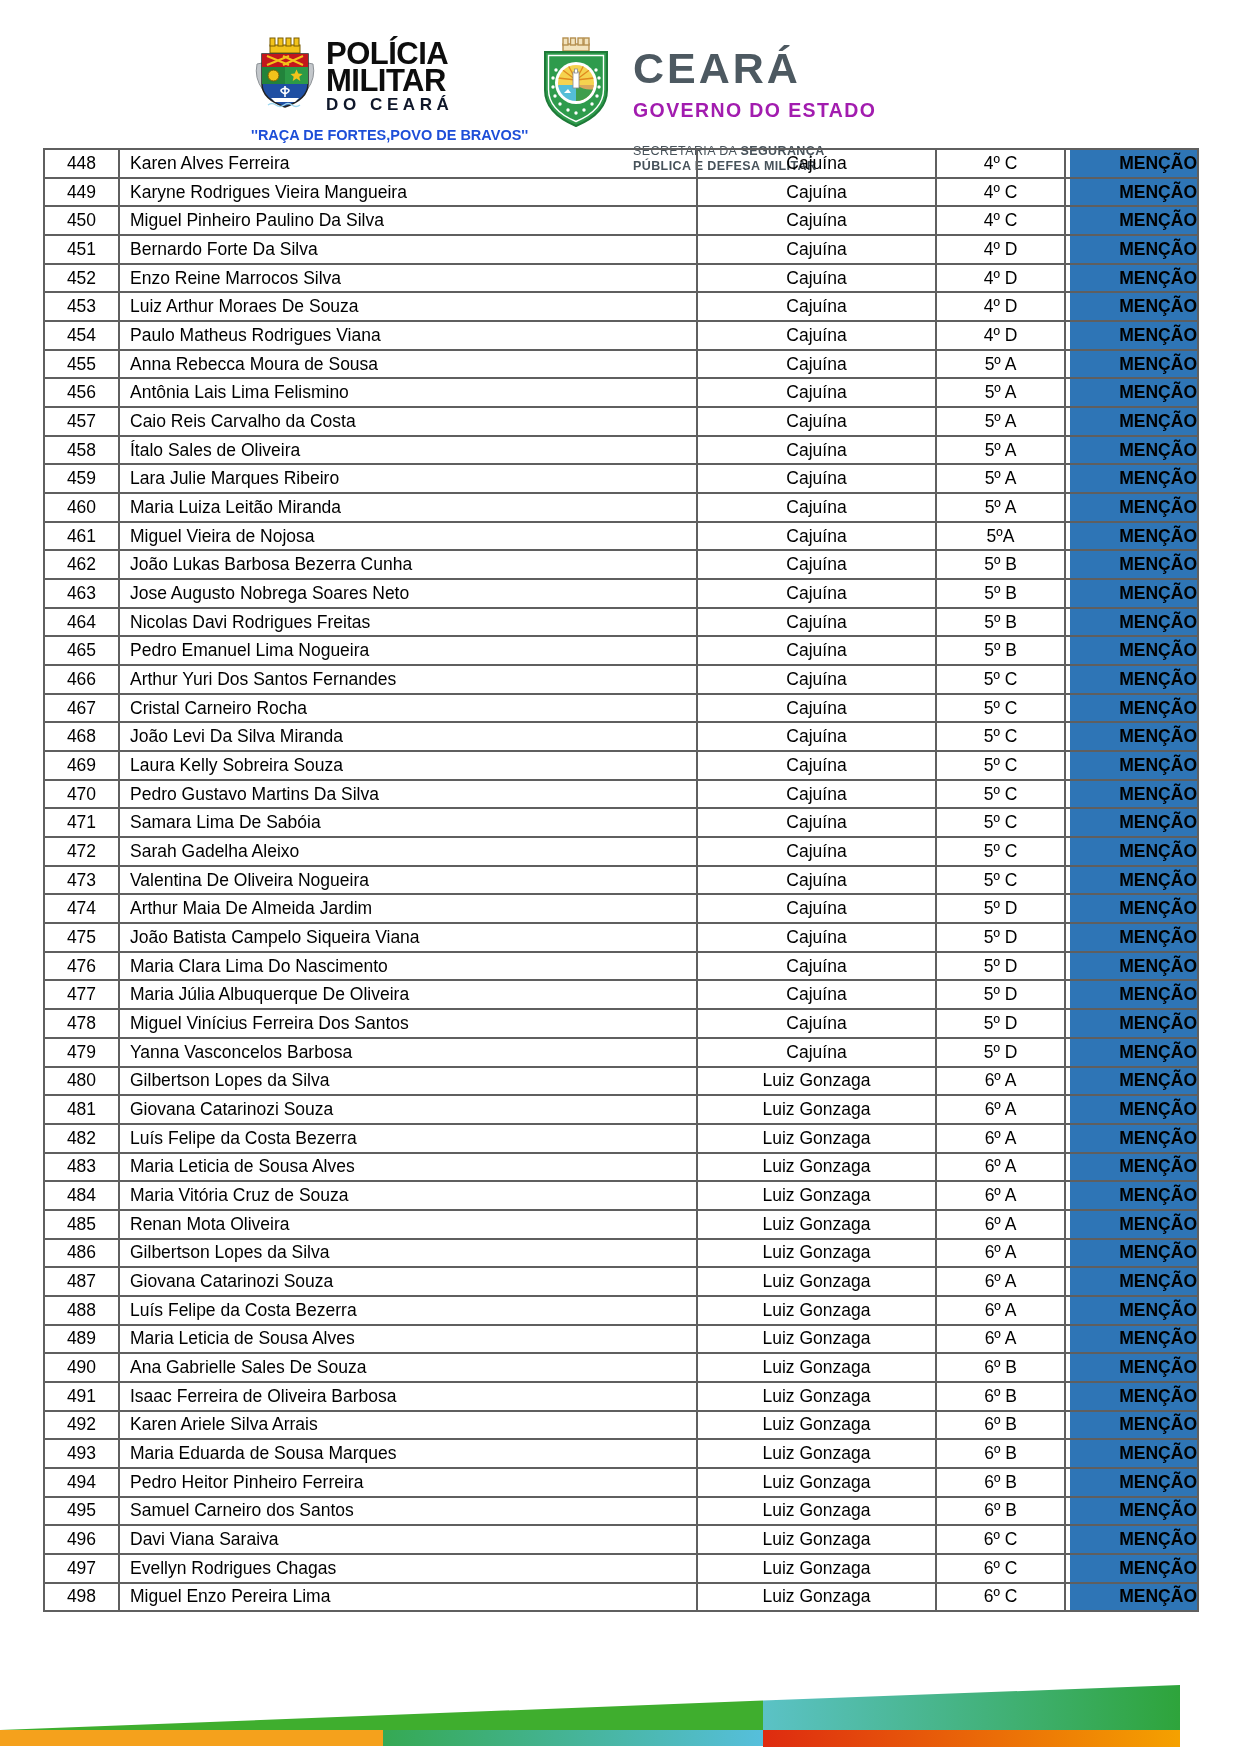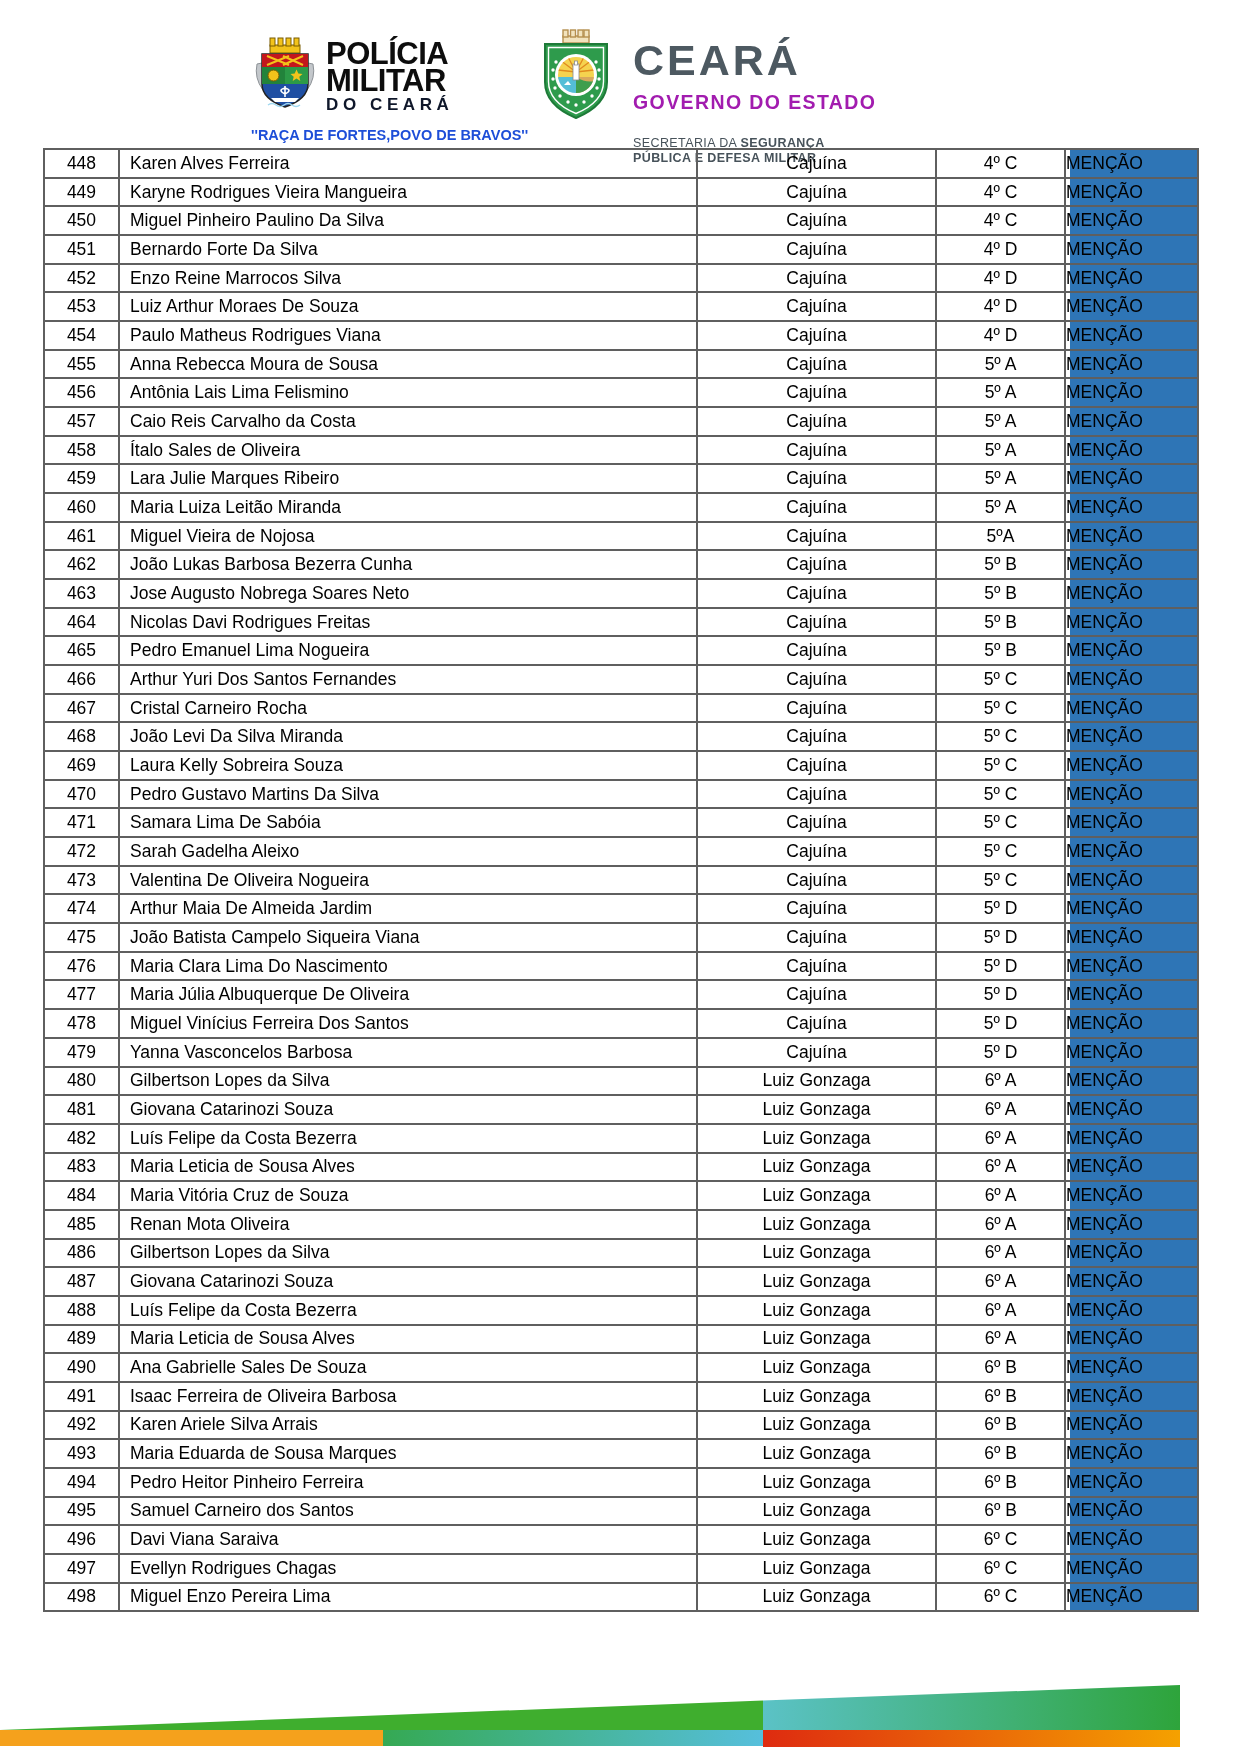--- a/index.html
+++ b/index.html
@@ -7,38 +7,38 @@
   #page{position:relative;width:1241px;height:1755px;background:#fff;overflow:hidden;}
 
   
   .pm-logo{position:absolute;left:253px;top:36px;width:240px;}
   .pm-top{display:flex;align-items:flex-start;gap:9px;}
   .pm-text{padding-top:4px;}
   .pm-l1,.pm-l2{font-size:31px;font-weight:800;letter-spacing:-0.5px;line-height:27px;color:#0d0d0d;}
   .pm-l3{font-size:17px;font-weight:800;letter-spacing:4.6px;line-height:20px;color:#0f172a;margin-top:1px;}
   .pm-motto{margin-top:5px;font-size:14.5px;font-weight:800;color:#1d4ed8;white-space:nowrap;margin-left:-2px;}
 
-  .ce-logo{position:absolute;left:534px;top:28px;display:flex;gap:15px;}
+  .ce-logo{position:absolute;left:534px;top:36px;display:flex;gap:15px;}
   .ce-text{padding-top:13px;}
   .ce-name{font-size:43px;font-weight:800;letter-spacing:3px;line-height:38px;color:#4d5961;}
   .ce-sub{font-size:19.5px;font-weight:800;letter-spacing:1.4px;color:#a21caf;margin-top:12px;}
   .ce-secr{font-size:12.5px;color:#47525a;margin-top:22px;line-height:15px;letter-spacing:0.4px;}
   .ce-secr b{font-weight:800;}
 
   
   table.students{position:absolute;left:43px;top:148px;width:1154px;height:1463px;
     border-collapse:collapse;table-layout:fixed;border:2.5px solid #404040;}
   table.students td{border:2px solid #5f5f5f;font-size:17.5px;color:#000;
     padding:0;vertical-align:middle;overflow:hidden;white-space:nowrap;}
   table.students tr{height:28.68px;}
   .c-num{text-align:center;}
   .c-name{text-align:left;padding-left:10px !important;}
   .c-school{text-align:center;}
   .c-class{text-align:center;}
-  .c-mention{text-align:left;background:#2e75b6;color:#0b0b0b;box-shadow:inset 4px 0 0 #ffffff;}
+  .c-mention{text-align:right;background:#2e75b6;color:#0b0b0b;box-shadow:inset 4px 0 0 #ffffff;font-weight:bold;}
 
   
   .ribbon{position:absolute;left:0;top:1680px;width:1180px;height:67px;}
   .ribbon div{position:absolute;}
   .rb-wedge-left{left:0;top:0;width:763px;height:50px;
     clip-path:polygon(0 50px,763px 20.6px,763px 50px,0 50px);}
   .rb-wedge-right{left:763px;top:0;width:417px;height:50px;
     clip-path:polygon(0 20.6px,417px 5px,417px 50px,0 50px);}
   .rb-band-a{left:0;top:50px;width:383px;height:16px;}
   .rb-band-b{left:383px;top:50px;width:380px;height:16px;}

